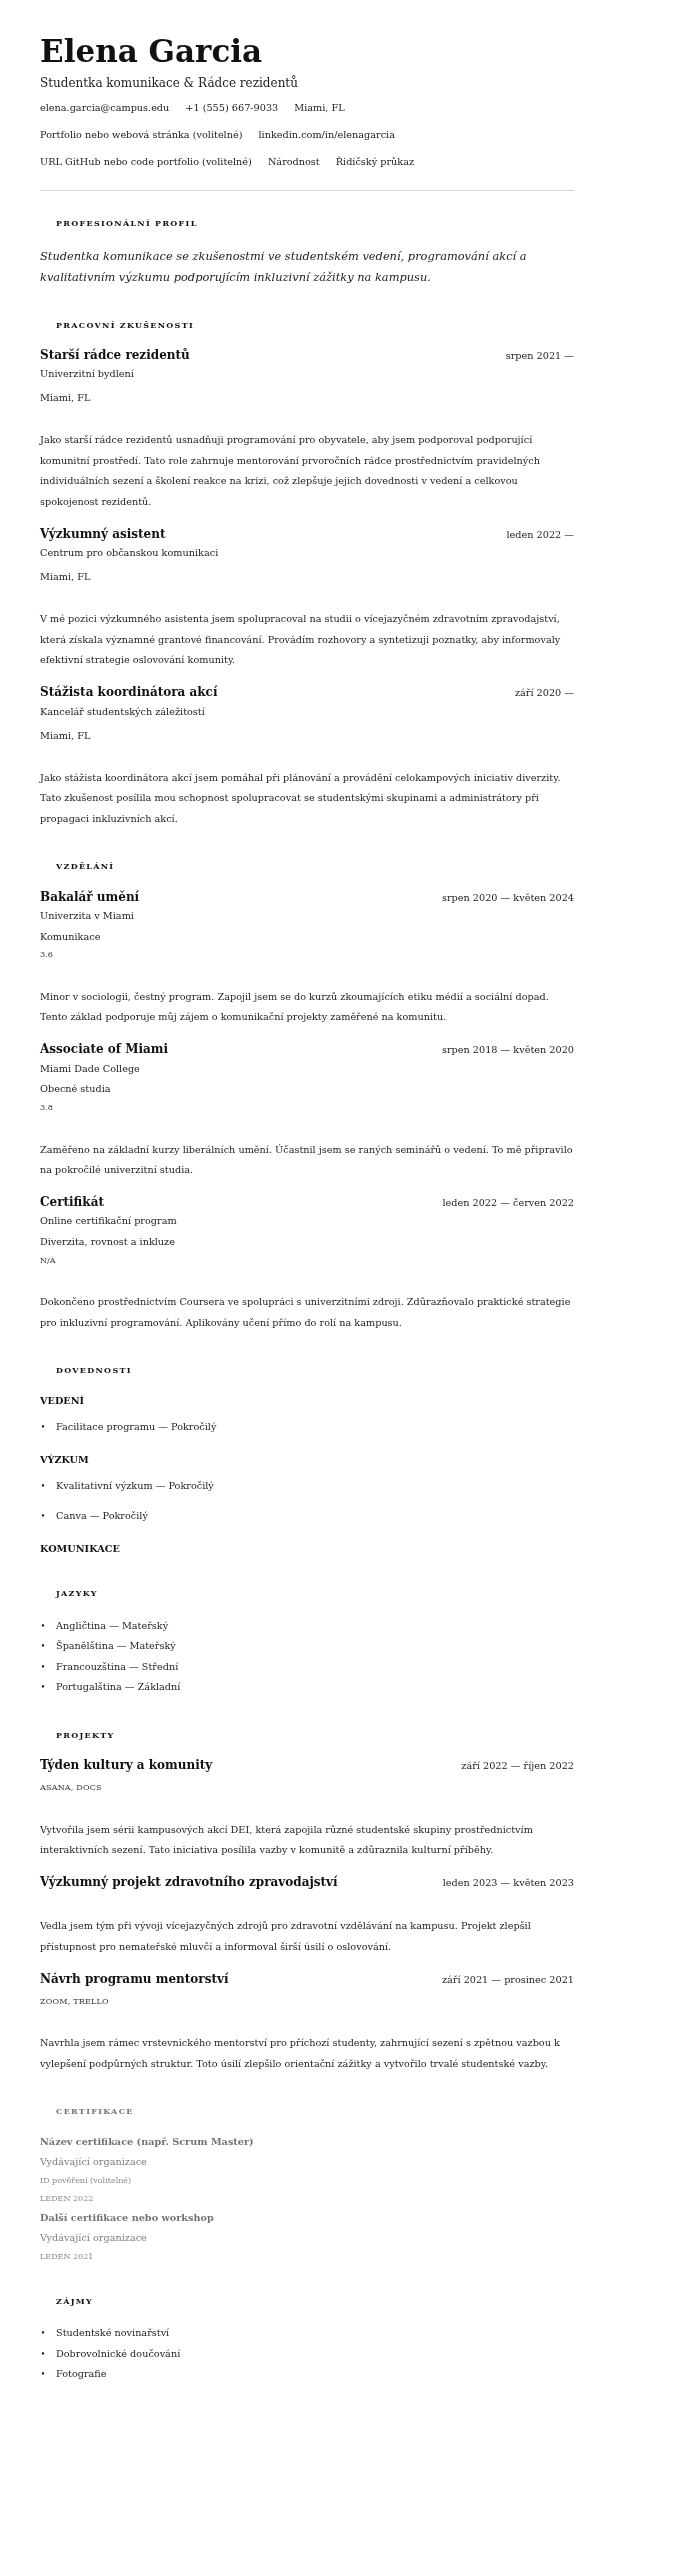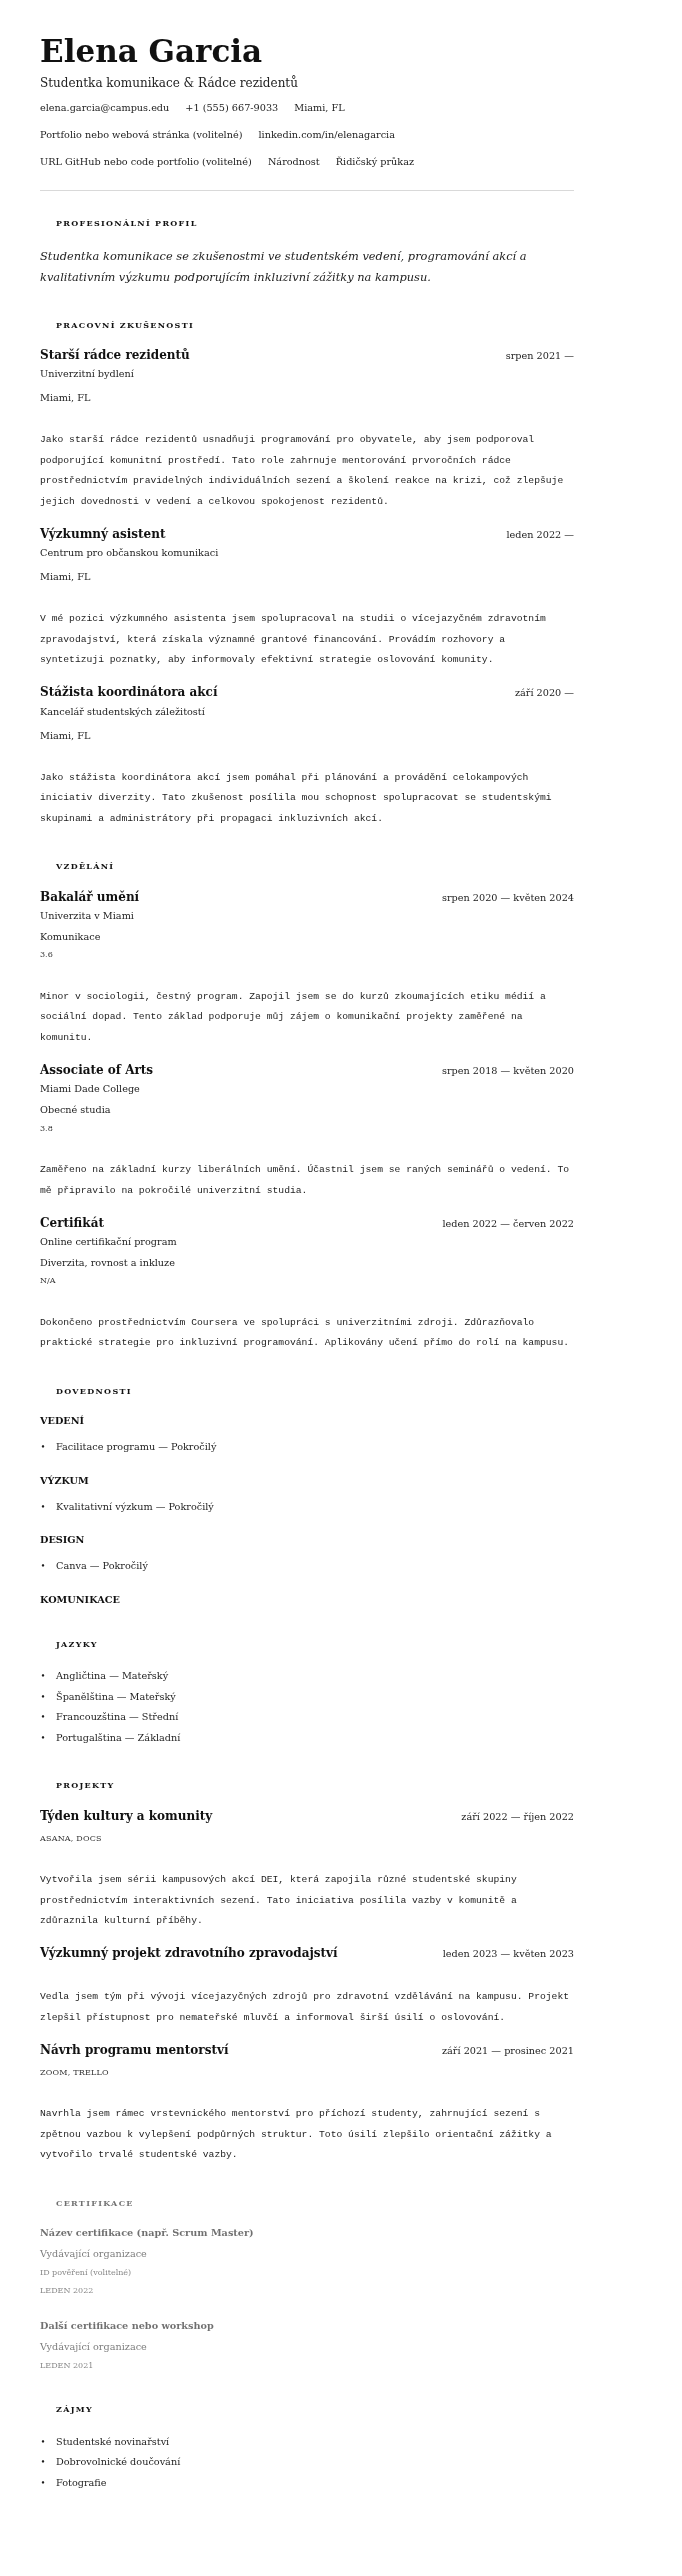--- a/index.html
+++ b/index.html
@@ -15,21 +15,21 @@
   .profile { margin-top:27px; }
   .profile-text { font-size:11.4px; line-height:21px; margin:9px 0 0 0; color:#1d1d1d;font-style:italic; }
   .section { margin-top:32px; }
   .entry { margin-top:13.6px; }
   .entry-head { display:flex; justify-content:space-between; align-items:baseline; }
   .entry-title { font-size:12px; font-weight:bold; line-height:17px; color:#111; }
   .entry-date { font-size:9.7px; line-height:15px; color:#222; }
   .entry-sub { font-size:9.7px; line-height:15px; color:#222; margin-top:2.3px; }
   .entry-loc { font-size:9.7px; line-height:15px; color:#222; margin-top:9px; }
   .entry-gpa { font-size:8px; line-height:12.5px; color:#333; margin-top:5.7px; }
-  .entry-desc { font-size:9.7px; line-height:20.5px; color:#1d1d1d; margin:25px 0 0 0;font-family:Liberation Mono, monospace; }
+  .entry-desc { font-size:9.7px; line-height:20.5px; color:#1d1d1d; margin:25px 0 0 0; }
   .edu-sub { font-size:9.7px; line-height:15px; color:#222; margin-top:5.7px; }
   .proj-tech { font-size:8px; line-height:12.5px; color:#333; margin-top:8px; letter-spacing:0.2px; }
   .skill-group-title { font-size:9.7px; font-weight:bold; line-height:15px; margin-top:15px; color:#111; }
   ul.bullets { margin:9px 0 0 0; padding:0 0 0 0; list-style:none; }
   ul.bullets li { font-size:9.7px; line-height:20.5px; color:#1d1d1d; position:relative; padding-left:16px; }
   ul.bullets li::before { content:"•"; position:absolute; left:0.6px; top:0; font-size:8.5px; }
   .certs { opacity:0.6; }
   .cert-title { font-size:9.7px; font-weight:bold; line-height:15px; margin-top:12.5px; color:#111; }
   .cert-org { font-size:9.7px; line-height:15px; margin-top:5.7px; color:#222; }
   .cert-small { font-size:8px; line-height:12.5px; margin-top:5.7px; color:#333; }
@@ -103,21 +103,21 @@
         <span class="entry-date">srpen 2020 — květen 2024</span>
       </div>
       <div class="entry-sub">Univerzita v Miami</div>
       <div class="edu-sub">Komunikace</div>
       <div class="entry-gpa">3.6</div>
       <p class="entry-desc">Minor v sociologii, čestný program. Zapojil jsem se do kurzů zkoumajících etiku médií a sociální dopad. Tento základ podporuje můj zájem o komunikační projekty zaměřené na komunitu.</p>
     </div>
 
     <div class="entry">
       <div class="entry-head">
-        <span class="entry-title">Associate of Arts</span>
+        <span class="entry-title">Associate of Miami</span>
         <span class="entry-date">srpen 2018 — květen 2020</span>
       </div>
       <div class="entry-sub">Miami Dade College</div>
       <div class="edu-sub">Obecné studia</div>
       <div class="entry-gpa">3.8</div>
       <p class="entry-desc">Zaměřeno na základní kurzy liberálních umění. Účastnil jsem se raných seminářů o vedení. To mě připravilo na pokročilé univerzitní studia.</p>
     </div>
 
     <div class="entry">
       <div class="entry-head">
@@ -135,21 +135,20 @@
     <h2 class="section-title">Dovednosti</h2>
 
     <div class="skill-group-title">VEDENÍ</div>
     <ul class="bullets">
       <li>Facilitace programu — Pokročilý</li>
     </ul>
     <div class="skill-group-title">VÝZKUM</div>
     <ul class="bullets">
       <li>Kvalitativní výzkum — Pokročilý</li>
     </ul>
-    <div class="skill-group-title">DESIGN</div>
     <ul class="bullets">
       <li>Canva — Pokročilý</li>
     </ul>
     <div class="skill-group-title">KOMUNIKACE</div>
   </section>
 
   <section class="section">
     <h2 class="section-title">Jazyky</h2>
     <ul class="bullets">
       <li>Angličtina — Mateřský</li>
@@ -190,21 +189,21 @@
   </section>
 
   <section class="section certs">
     <h2 class="section-title">Certifikace</h2>
 
     <div class="cert-title">Název certifikace (např. Scrum Master)</div>
     <div class="cert-org">Vydávající organizace</div>
     <div class="cert-small">ID pověření (volitelné)</div>
     <div class="cert-small">LEDEN 2022</div>
 
-    <div class="cert-title" style="margin-top:21px">Další certifikace nebo workshop</div>
+    <div class="cert-title" style="margin-top:4px">Další certifikace nebo workshop</div>
     <div class="cert-org">Vydávající organizace</div>
     <div class="cert-small">LEDEN 2021</div>
   </section>
 
   <section class="section">
     <h2 class="section-title">Zájmy</h2>
     <ul class="bullets">
       <li>Studentské novinařství</li>
       <li>Dobrovolnické doučování</li>
       <li>Fotografie</li>

